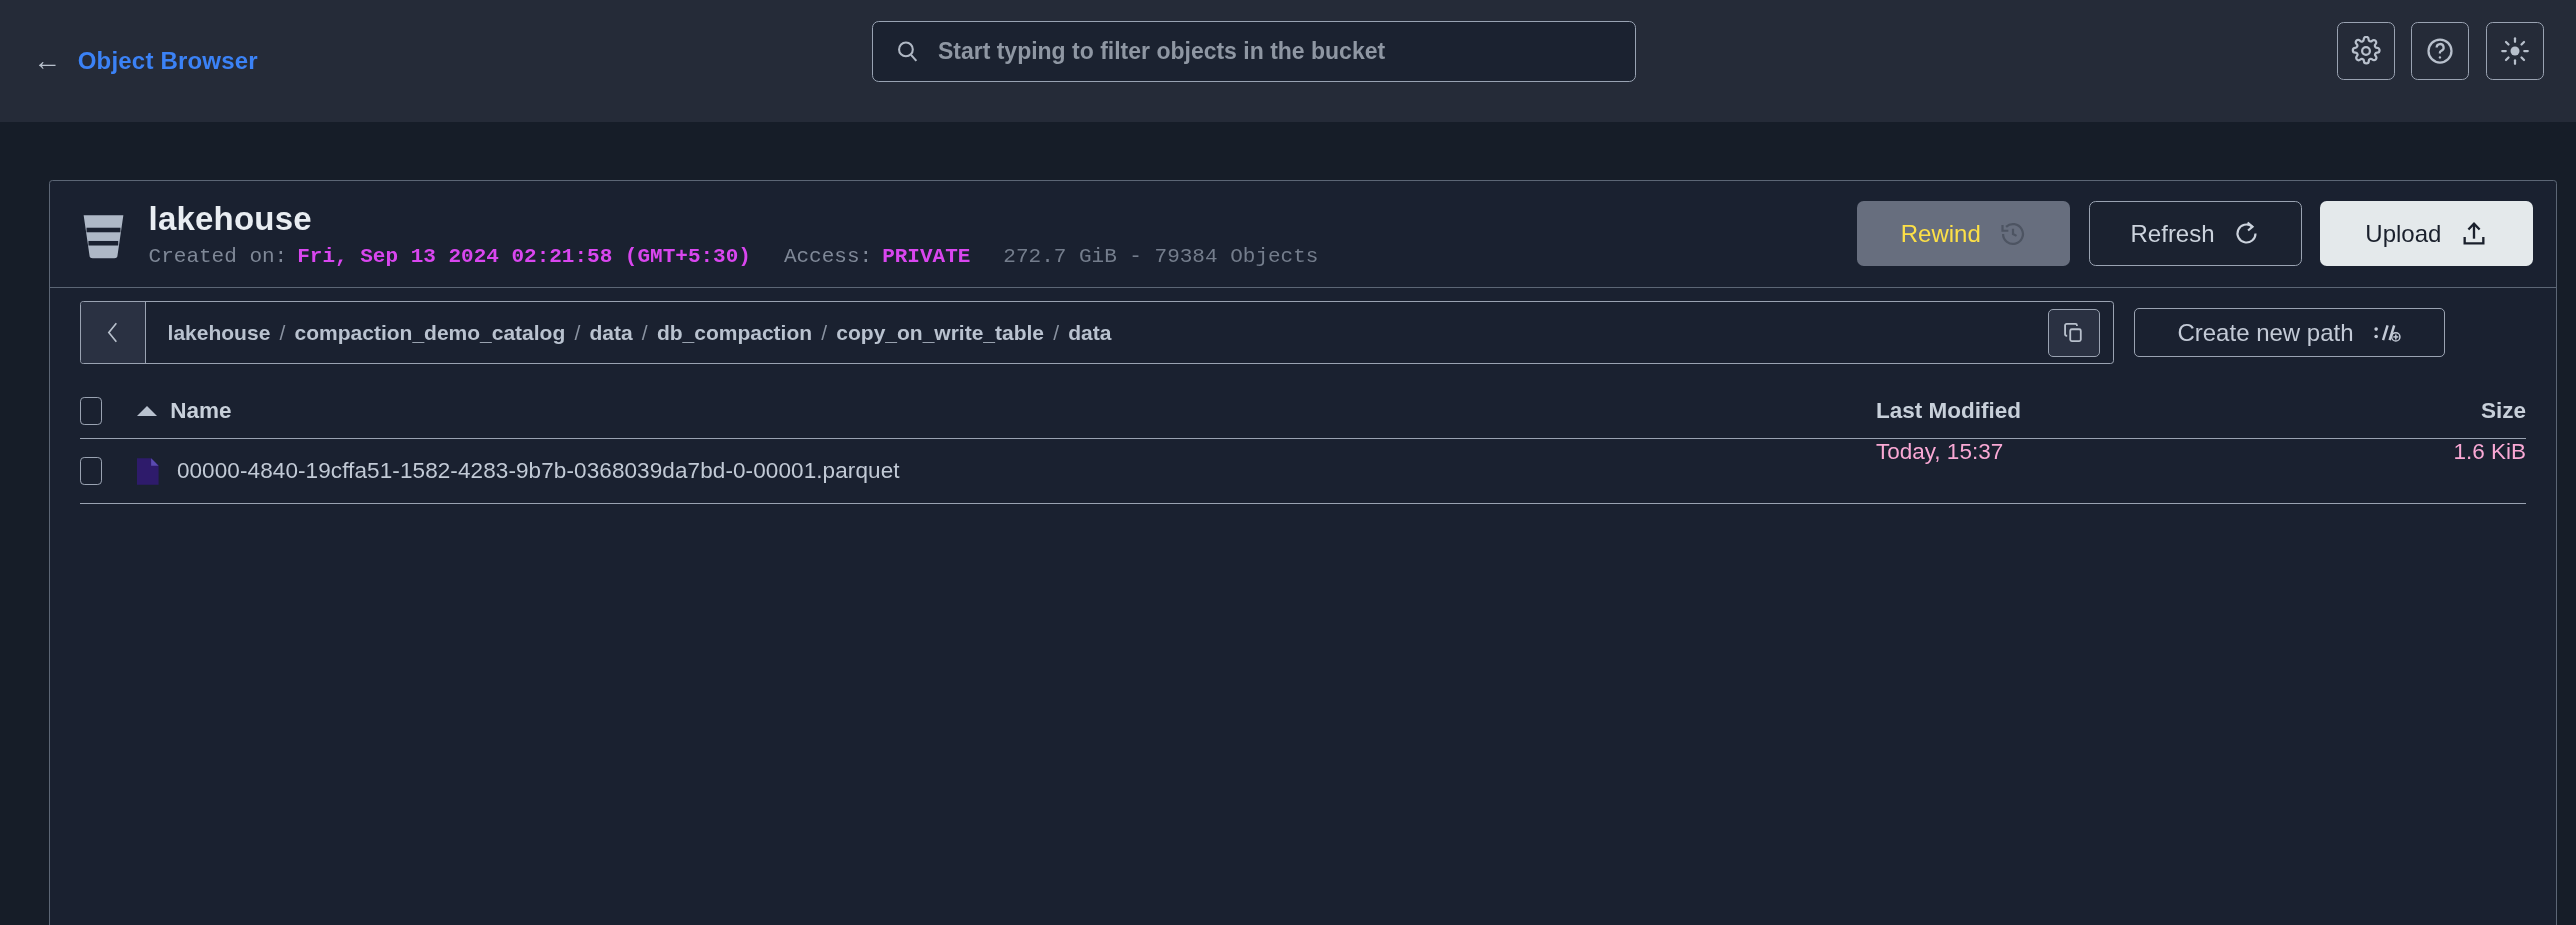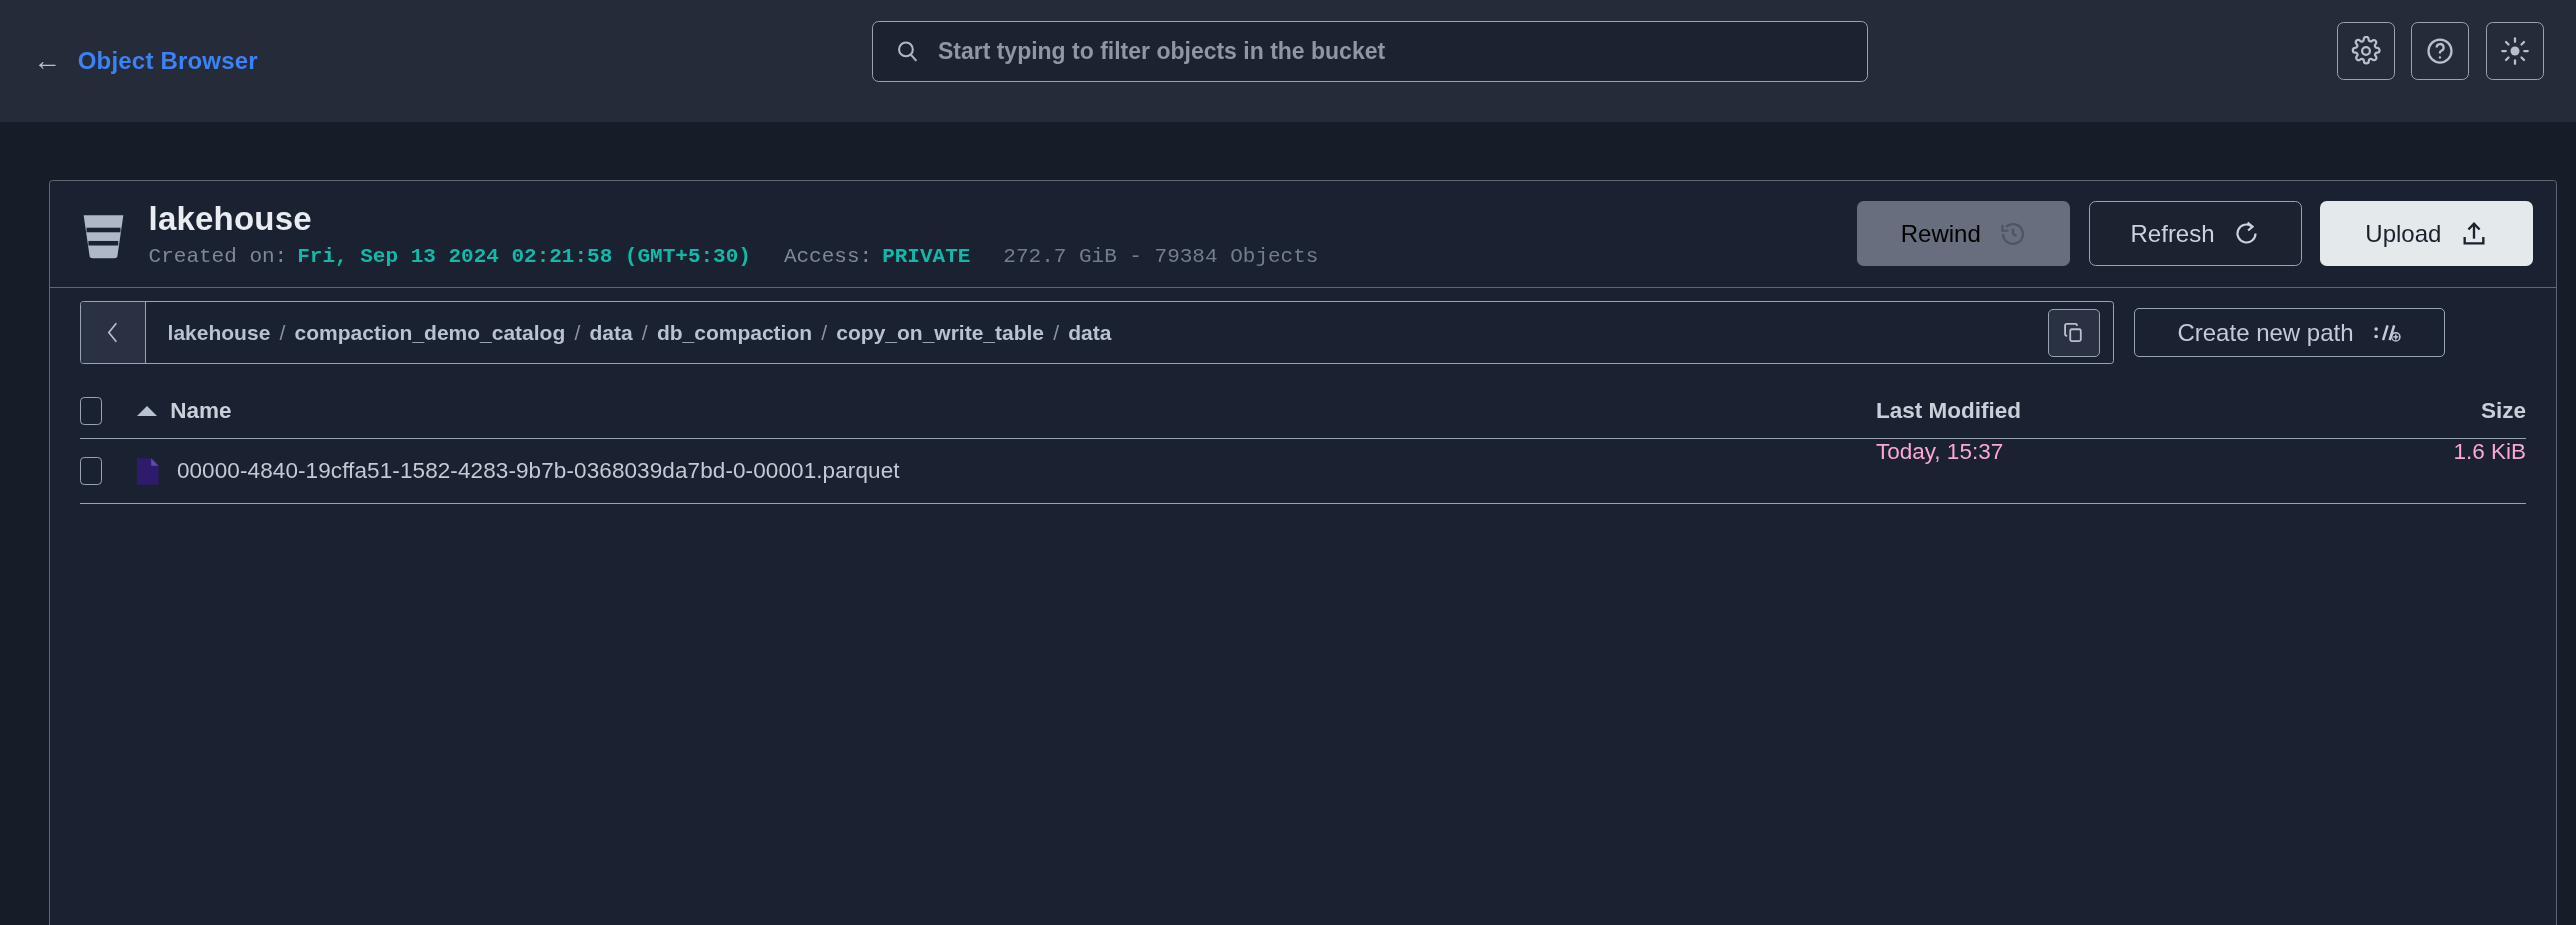--- a/index.html
+++ b/index.html
@@ -40,21 +40,21 @@
     color: #3b82f6;
     font-size: 24px;
     font-weight: 700;
     letter-spacing: 0.2px;
   }
 
   .search-wrap {
     position: absolute;
     left: 872px;
     top: 21px;
-    width: 996px;
+    width: 764px;
     height: 61px;
     background: #1b2230;
     border: 1.7px solid #99a3b3;
     border-radius: 6.7px;
     display: flex;
     align-items: center;
     padding-left: 21.6px;
     gap: 18.3px;
   }
   .search-icon { width: 25px; height: 25px; flex: none; display:block; }
@@ -117,21 +117,21 @@
   }
   .bucket-meta {
     display: flex;
     align-items: baseline;
     gap: 0;
     font-size: 21px;
     white-space: nowrap;
     font-family: Liberation Mono, monospace;
   }
   .meta-label  { color: #7f8897; font-weight: 400; }
-  .meta-strong { color: #14b8a6; font-weight: 700; }
+  .meta-strong { color: #d946ef; font-weight: 700; }
   .meta-gap-lg { display:inline-block; width: 33px; }
   .meta-gap-sm { display:inline-block; width: 10px; }
   .meta-dim    { color: #747d8c; font-weight: 400; }
 
   .bucket-actions {
     position: absolute;
     right: 23px;
     top: 20px;
     display: flex;
     align-items: center;
@@ -144,21 +144,21 @@
     align-items: center;
     justify-content: center;
     gap: 18.3px;
     font-size: 24px;
     padding: 0 28px;
     cursor: pointer;
     white-space: nowrap;
   }
   .btn-rewind {
     background: #676e7e;
-    color: #000000;
+    color: #fde047;
     min-width: 213px;
   }
   .btn-rewind svg { width: 28px; height: 28px; display:block; }
   .btn-refresh {
     background: #1b2230;
     color: #ccd3dd;
     border: 1.7px solid #9aa3b2;
     min-width: 213px;
   }
   .btn-refresh svg { width: 27px; height: 27px; display:block; }

